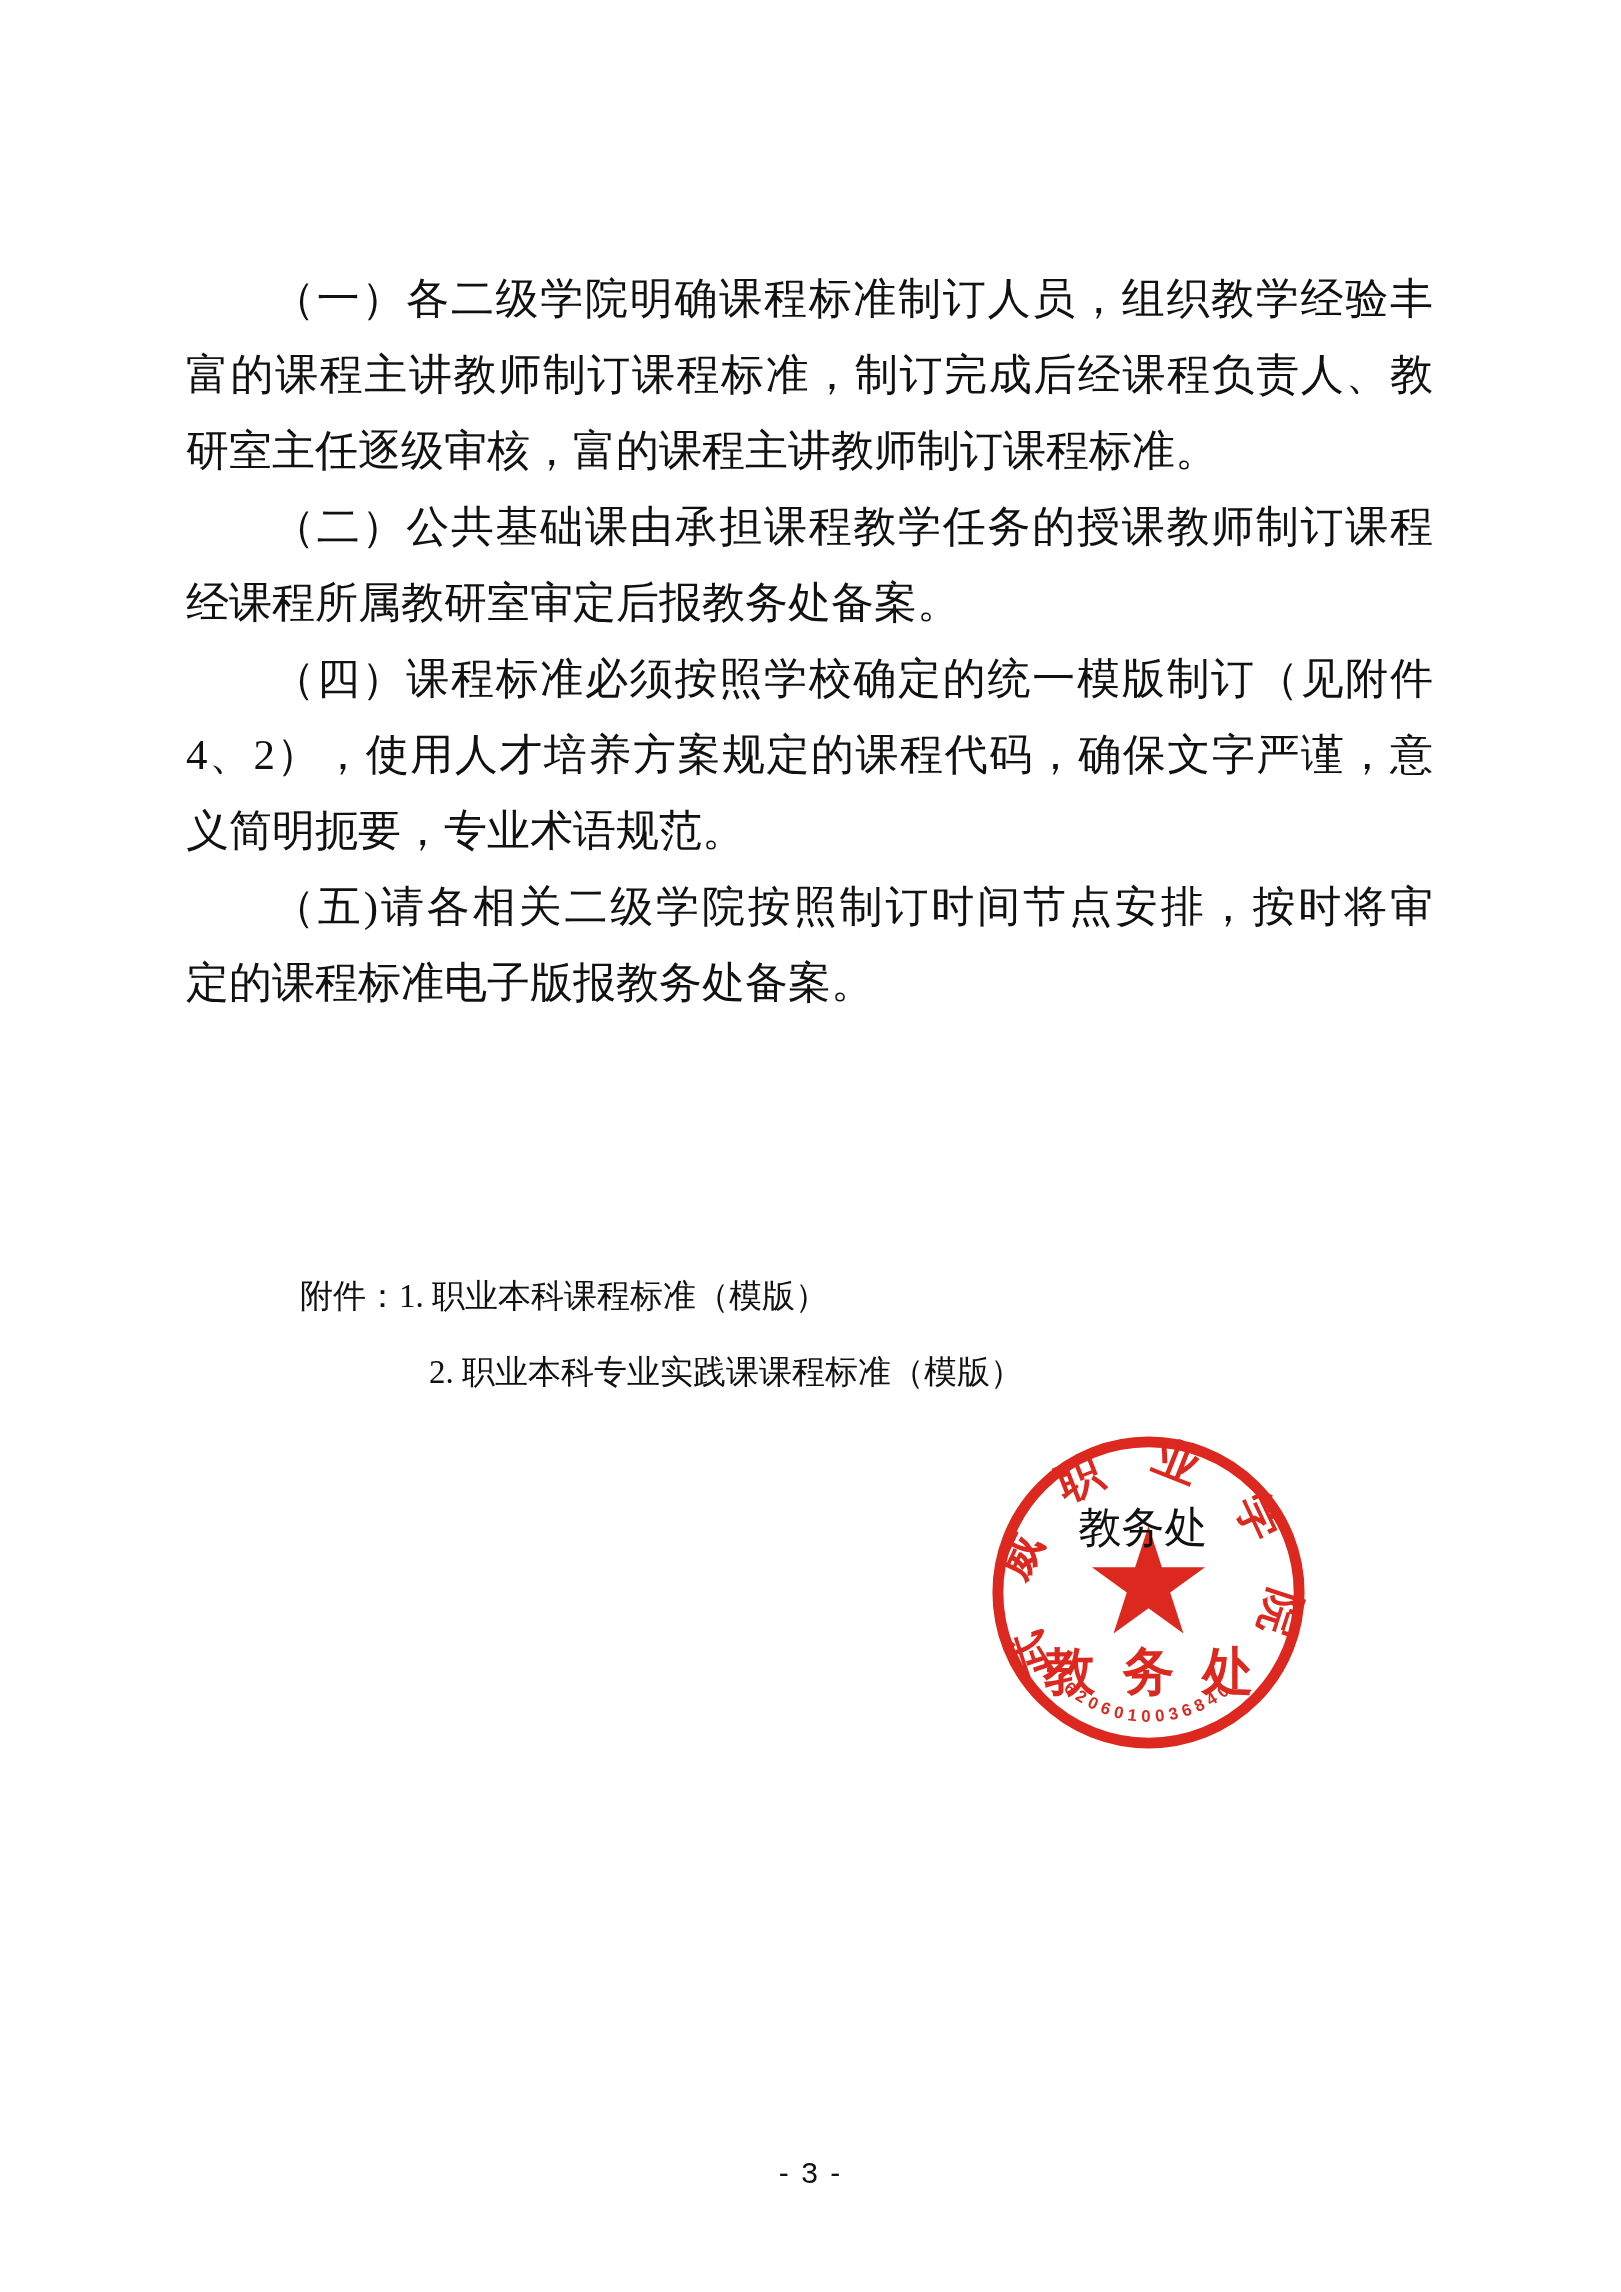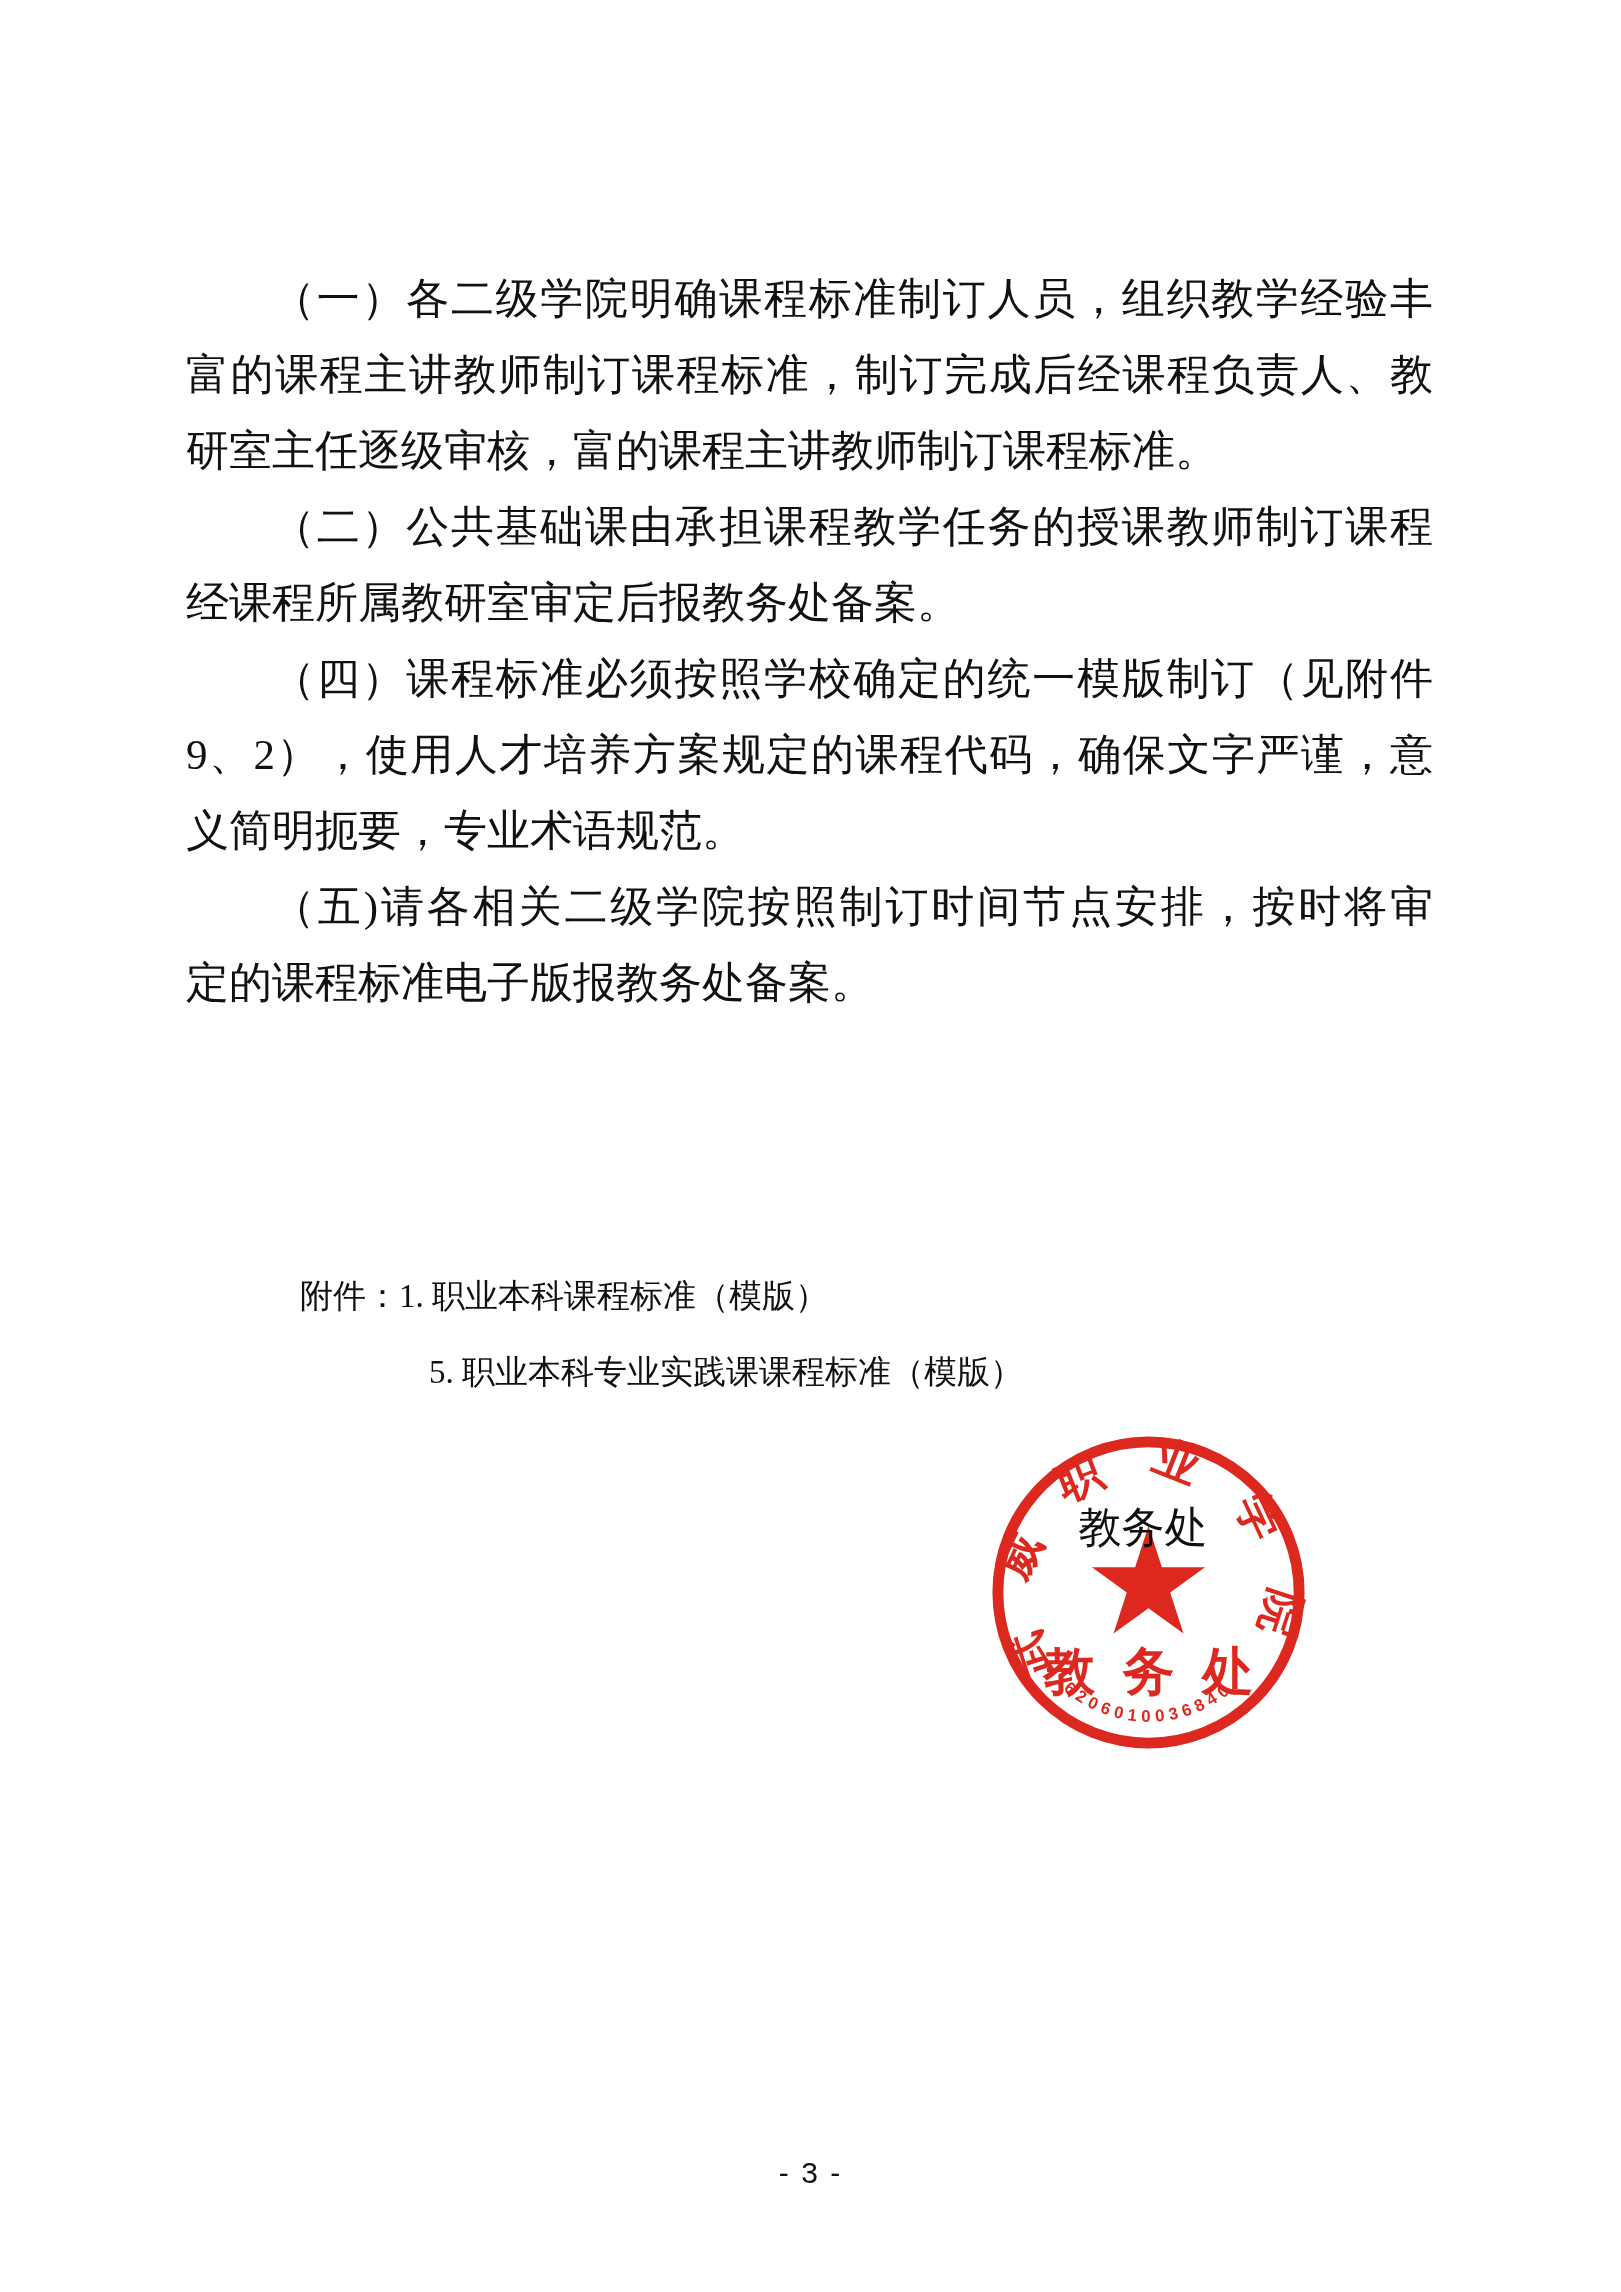--- a/index.html
+++ b/index.html
@@ -58,30 +58,30 @@
   <div class="body-text">
     <div class="ln jst ind">（一）各二级学院明确课程标准制订人员，组织教学经验丰</div>
     <div class="ln jst">富的课程主讲教师制订课程标准，制订完成后经课程负责人、教</div>
     <div class="ln">研室主任逐级审核，富的课程主讲教师制订课程标准。</div>
 
     <div class="ln jst ind">（二）公共基础课由承担课程教学任务的授课教师制订课程</div>
 
     <div class="ln">经课程所属教研室审定后报教务处备案。</div>
 
     <div class="ln jst ind">（四）课程标准必须按照学校确定的统一模版制订（见附件</div>
-    <div class="ln jst">9、2），使用人才培养方案规定的课程代码，确保文字严谨，意</div>
+    <div class="ln jst">4、2），使用人才培养方案规定的课程代码，确保文字严谨，意</div>
     <div class="ln">义简明扼要，专业术语规范。</div>
 
     <div class="ln jst ind">（五)请各相关二级学院按照制订时间节点安排，按时将审</div>
     <div class="ln">定的课程标准电子版报教务处备案。</div>
   </div>
 
   <div class="attachments">
     <div class="ln"><span>附件：</span><span>1. 职业本科课程标准（模版）</span></div>
-    <div class="ln att-row2"><span>5. 职业本科专业实践课课程标准（模版）</span></div>
+    <div class="ln att-row2"><span>2. 职业本科专业实践课课程标准（模版）</span></div>
   </div>
 
   <div class="signature">
     <div>教务处</div>
   </div>
 
   <svg class="seal" viewBox="0 0 330 330" xmlns="http://www.w3.org/2000/svg">
     <defs>
       <path id="ringPath" d="M 60 219 A 118 118 0 1 1 270 219"></path>
       <path id="serialPath" d="M 58 240 A 131 131 0 0 0 272 240"></path>

